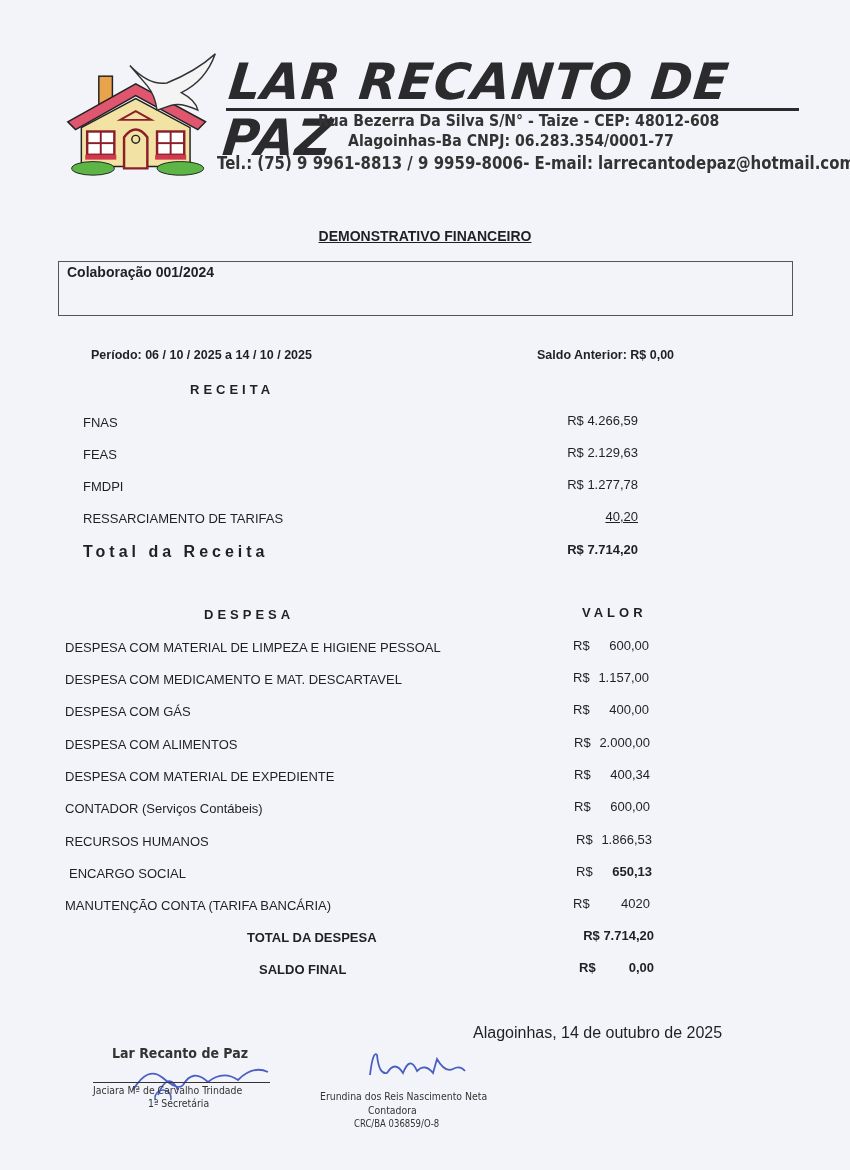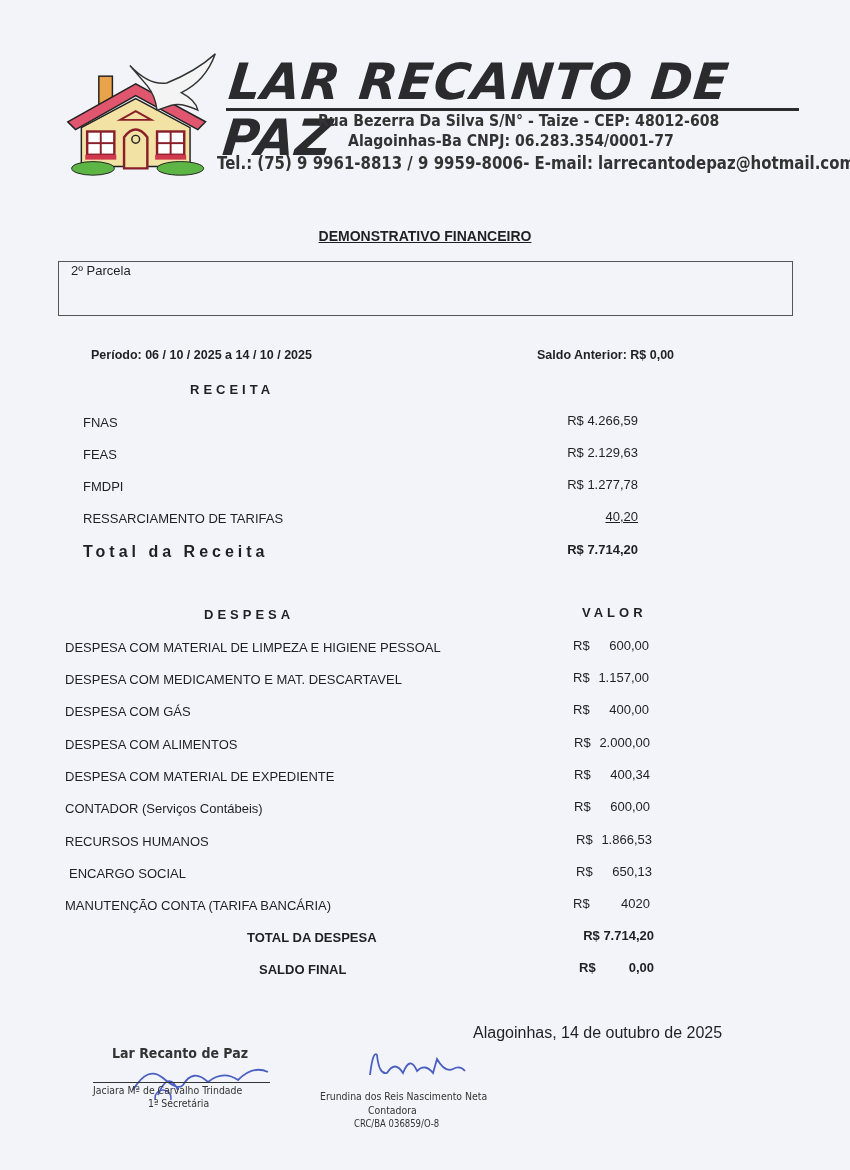--- a/index.html
+++ b/index.html
@@ -79,21 +79,21 @@
 </svg>
 <div class="abs org-title">LAR RECANTO DE PAZ</div>
 <div class="abs org-rule"></div>
 <div class="abs org-line org-addr">Rua Bezerra Da Silva S/N° - Taize - CEP: 48012-608</div>
 <div class="abs org-line org-city">Alagoinhas-Ba  CNPJ: 06.283.354/0001-77</div>
 <div class="abs org-line org-contact">Tel.: (75) 9 9961-8813 / 9 9959-8006- E-mail: larrecantodepaz@hotmail.com</div>
 
 <div class="abs doc-title">DEMONSTRATIVO FINANCEIRO</div>
 <div class="abs info-box">
   <div class="info-right">
-    <div class="parc">2º Parcela</div>
+    <div class="term">Colaboração 001/2024</div>
   </div>
 </div>
 
 <div class="abs bold13" style="left:63px;top:348px;">Período: 06 / 10 / 2025 a 14 / 10 / 2025</div>
 <div class="abs bold13" style="left:509px;top:348px;">Saldo Anterior: R$ 0,00</div>
 
 <div class="abs section-head" style="left:190px;top:382px;">RECEITA</div>
 <div class="abs row-label" style="left:83px;top:415px;">FNAS</div>
 <div class="abs row-val" style="right:212px;top:413px;">R$ 4.266,59</div>
 <div class="abs row-label" style="left:83px;top:447px;">FEAS</div>
@@ -131,21 +131,21 @@
 <div class="abs row-label" style="left:65px;top:801px;">CONTADOR (Serviços Contábeis)</div>
 <div class="abs row-label" style="left:574px;top:799px;">R$</div>
 <div class="abs row-val" style="right:200px;top:799px;">600,00</div>
 
 <div class="abs row-label" style="left:65px;top:834px;">RECURSOS HUMANOS</div>
 <div class="abs row-label" style="left:576px;top:832px;">R$</div>
 <div class="abs row-val" style="right:198px;top:832px;">1.866,53</div>
 
 <div class="abs row-label" style="left:69px;top:866px;">ENCARGO SOCIAL</div>
 <div class="abs row-label" style="left:576px;top:864px;">R$</div>
-<div class="abs row-val" style="right:198px;top:864px;">650,13</div>
+<div class="abs row-val" style="right:198px;top:864px;font-weight:bold;">650,13</div>
 
 <div class="abs row-label" style="left:65px;top:898px;">MANUTENÇÃO CONTA (TARIFA BANCÁRIA)</div>
 <div class="abs row-label" style="left:573px;top:896px;">R$</div>
 <div class="abs row-val" style="right:200px;top:896px;">4020</div>
 
 <div class="abs total-bold" style="left:247px;top:930px;">TOTAL DA DESPESA</div>
 <div class="abs total-bold" style="right:196px;top:928px;">R$ 7.714,20</div>
 <div class="abs total-bold" style="left:259px;top:962px;">SALDO FINAL</div>
 <div class="abs total-bold" style="left:579px;top:960px;">R$</div>
 <div class="abs total-bold" style="right:196px;top:960px;">0,00</div>

